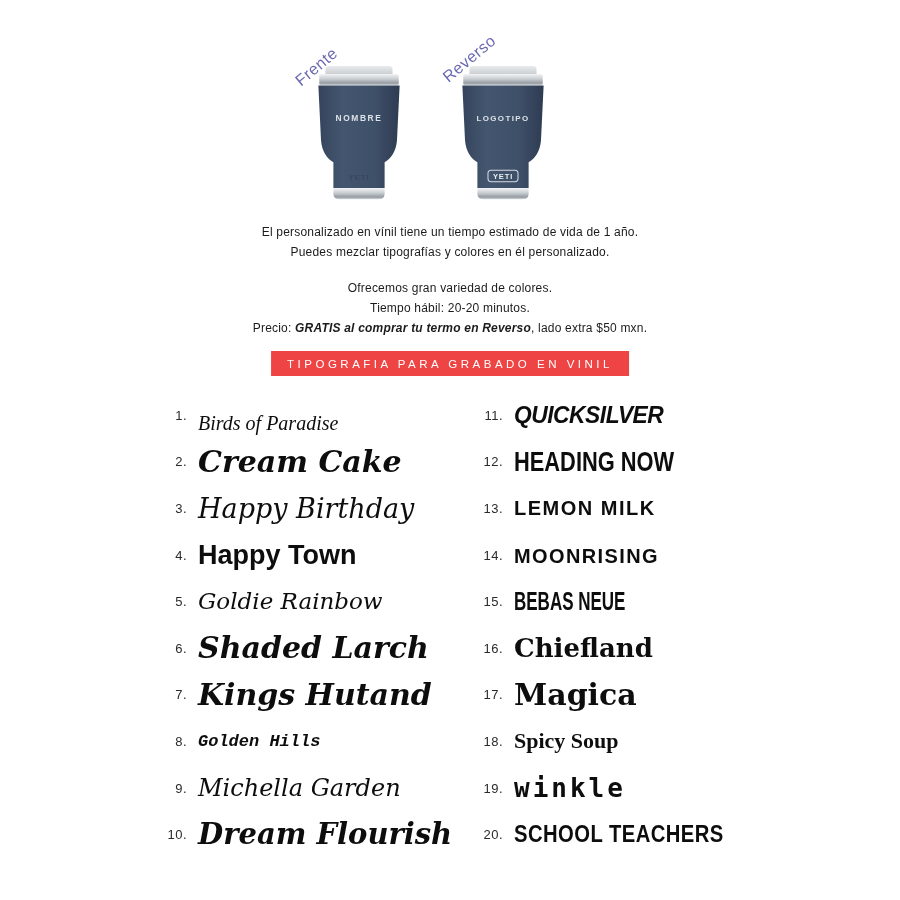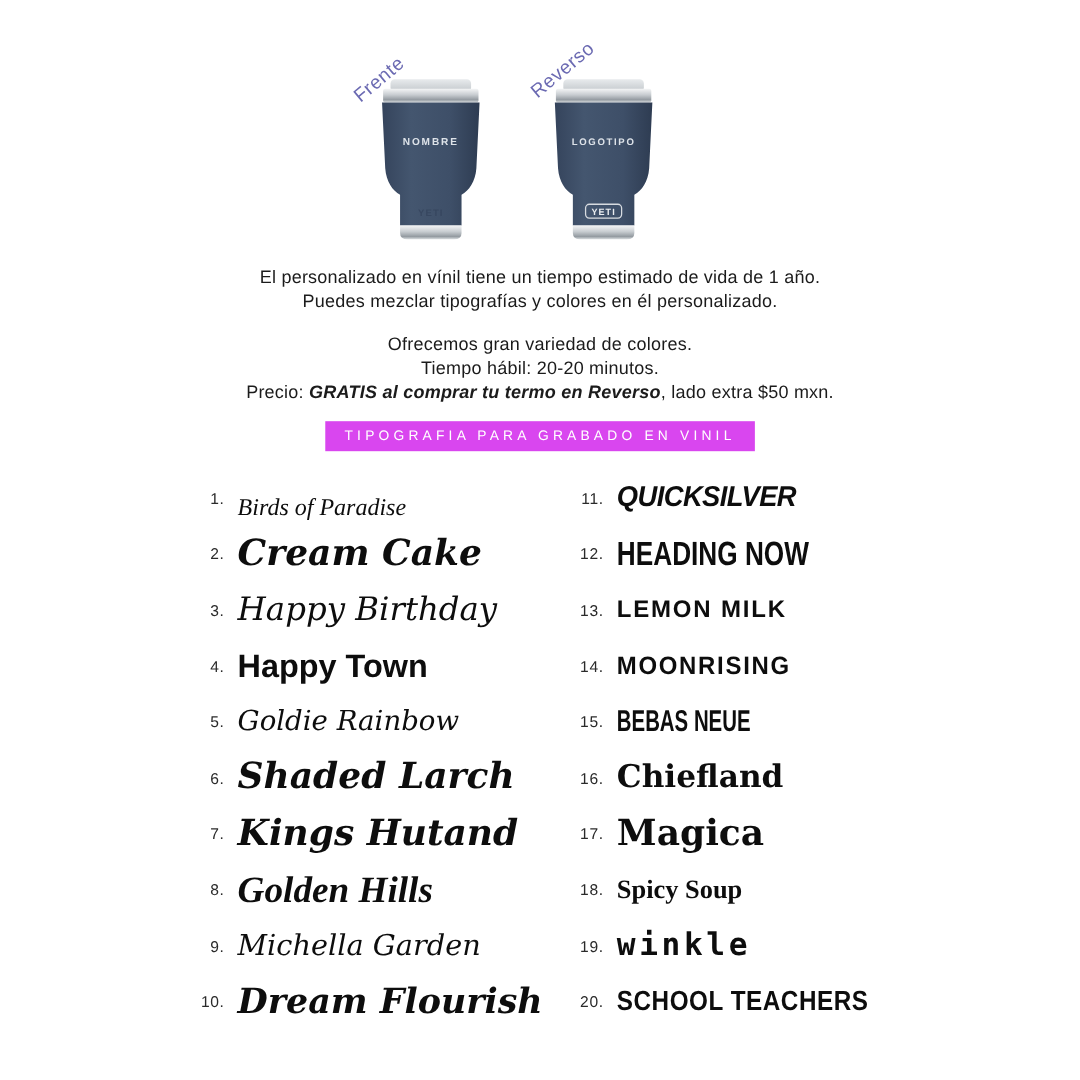--- a/index.html
+++ b/index.html
@@ -19,29 +19,29 @@
   }
   .hand-label.front { left:292px; top:58px; }
   .hand-label.back  { left:438px; top:50px; }
   .tumbler { position:absolute; top:58px; }
   .tumbler.t1 { left:306px; }
   .tumbler.t2 { left:450px; }
 
   
   .intro {
     position:absolute; left:0; top:222px; width:900px; text-align:center;
-    font-size:15px; line-height:20px; letter-spacing:0.2px; color:#1b1b1b;
+    font-size:12px; line-height:20px; letter-spacing:0.2px; color:#1b1b1b;
   }
   .intro .para2 { margin-top:16px; }
   .intro .bold-it { font-weight:bold; font-style:italic; }
 
   
   .banner {
     position:absolute; top:351px; left:50%; transform:translateX(-50%);
-    background:#d946ef; color:#ffffff; padding:7px 16px 6px 16px;
+    background:#ef4444; color:#ffffff; padding:7px 16px 6px 16px;
     font-size:11.5px; letter-spacing:3.5px; white-space:nowrap;
   }
 
   
   .font-list {
     position:absolute; left:153px; top:392px;
     display:grid; grid-template-columns:316px 340px;
     grid-template-rows:repeat(10, 46.6px);
     grid-auto-flow:column; align-items:center;
   }
@@ -53,21 +53,21 @@
   .sample { display:inline-block; color:#0d0d0d; line-height:1; transform-origin:left center; }
 
   
   .f1  { font-family:Liberation Serif, serif; font-style:italic; font-size:20px;margin-top:16px; }
   .f2  { font-family:"DejaVu Serif", serif; font-style:italic; font-weight:bold; font-size:30px;text-align:center; }
   .f3  { font-family:"DejaVu Serif", serif; font-style:italic; font-size:27px; }
   .f4  { font-family:"Liberation Sans", sans-serif; font-weight:bold; font-size:27px; }
   .f5  { font-family:"DejaVu Serif", serif; font-style:italic; font-size:23px; }
   .f6  { font-family:"DejaVu Serif", serif; font-style:italic; font-weight:bold; font-size:30px; }
   .f7  { font-family:"DejaVu Serif", serif; font-style:italic; font-weight:bold; font-size:30px; }
-  .f8  { font-family:Liberation Serif, serif; font-style:italic; font-weight:bold; font-size:31px; }
+  .f8  { font-family:Liberation Mono, monospace; font-style:italic; font-weight:bold; font-size:17px; }
   .f9  { font-family:"DejaVu Serif", serif; font-style:italic; font-size:24px; }
   .f10 { font-family:"DejaVu Serif", serif; font-style:italic; font-weight:bold; font-size:29px; }
   .f11 { font-family:"Liberation Sans", sans-serif; font-weight:bold; font-style:italic; font-size:24px; letter-spacing:-0.5px; transform:scaleX(0.95); }
   .f12 { font-family:"Liberation Sans", sans-serif; font-weight:bold; font-size:28px; transform:scaleX(0.78); }
   .f13 { font-family:"Liberation Sans", sans-serif; font-weight:bold; font-size:20px; letter-spacing:1.5px; }
   .f14 { font-family:"Liberation Sans", sans-serif; font-weight:bold; font-size:21px; letter-spacing:1.5px; transform:scaleX(0.95); }
   .f15 { font-family:"Liberation Sans", sans-serif; font-weight:bold; font-size:25px; transform:scaleX(0.68); }
   .f16 { font-family:"DejaVu Serif", serif; font-weight:bold; font-size:26px; }
   .f17 { font-family:"DejaVu Serif", serif; font-weight:bold; font-size:30px; }
   .f18 { font-family:Liberation Serif, serif; font-weight:bold; font-size:22px; }

